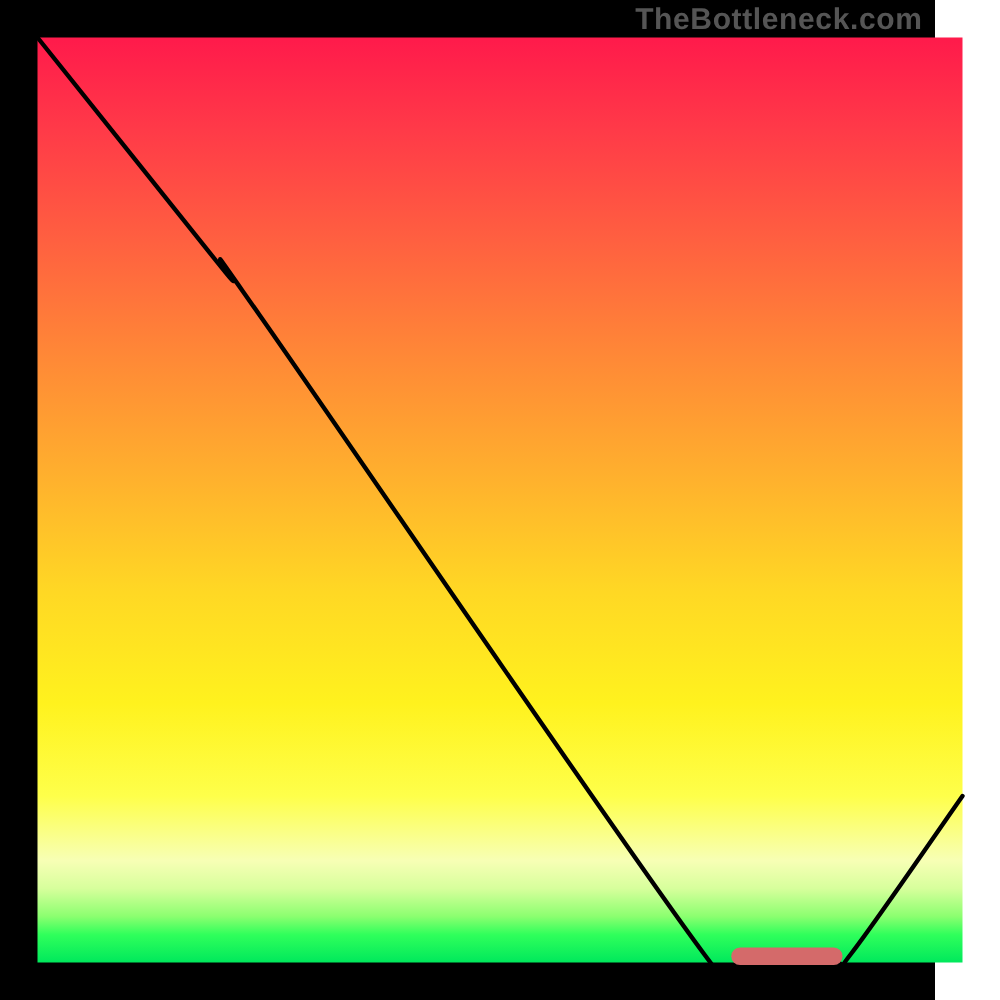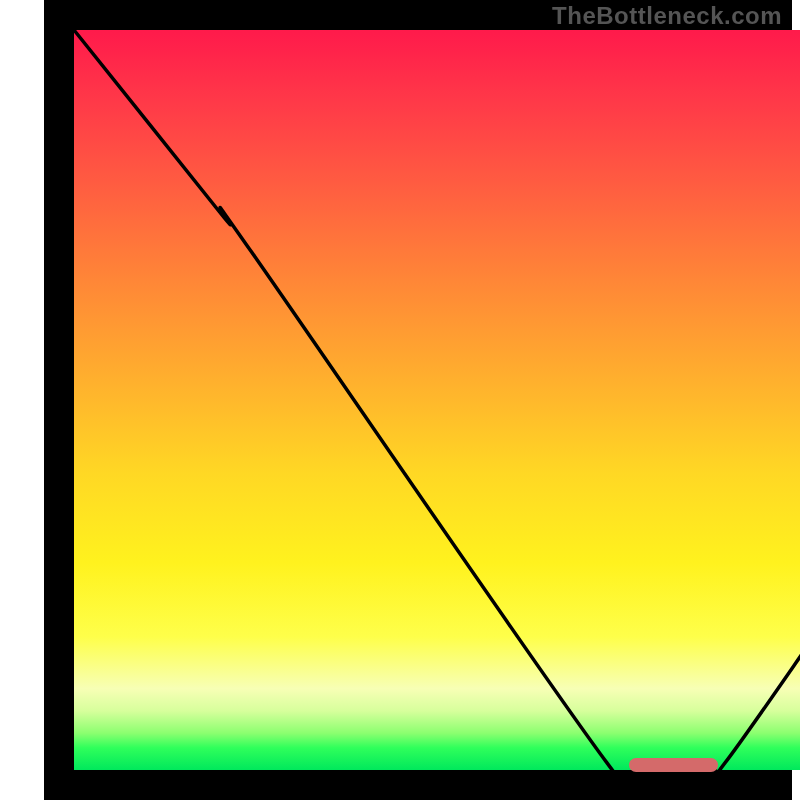--- a/index.html
+++ b/index.html
@@ -9,21 +9,20 @@
     height: 800px;
     background: #ffffff;
     font-family: Arial, Helvetica, sans-serif;
     overflow: hidden;
   }
   .frame {
     position: relative;
     width: 748px;
     height: 800px;
     background: #000000;
-    margin-left: 44px;
   }
   .watermark {
     position: absolute;
     top: 2px;
     right: 10px;
     color: #555555;
     font-size: 24px;
     font-weight: bold;
     z-index: 10;
     letter-spacing: 0.5px;

